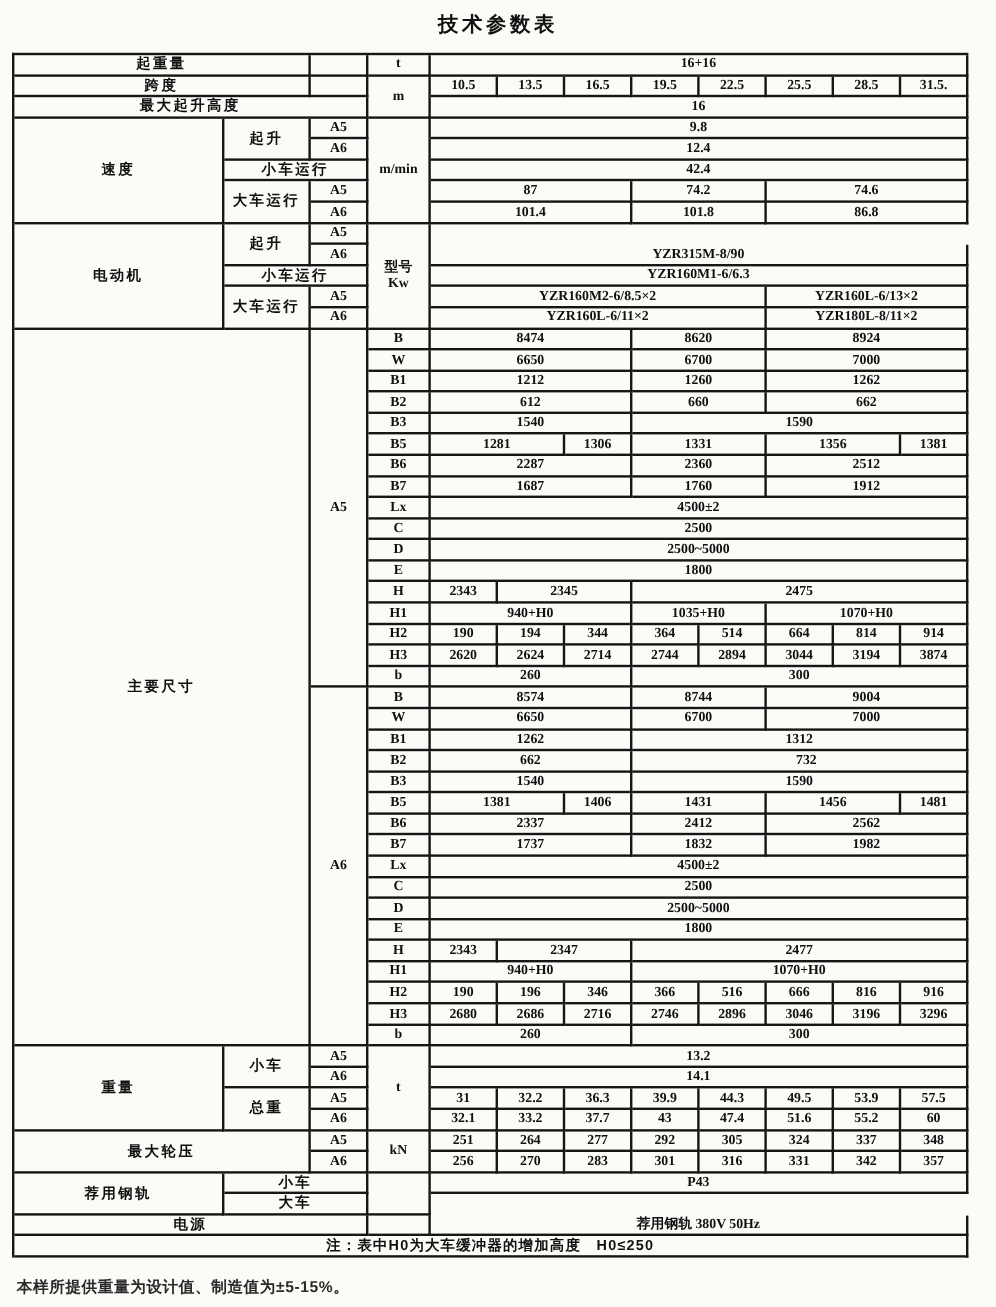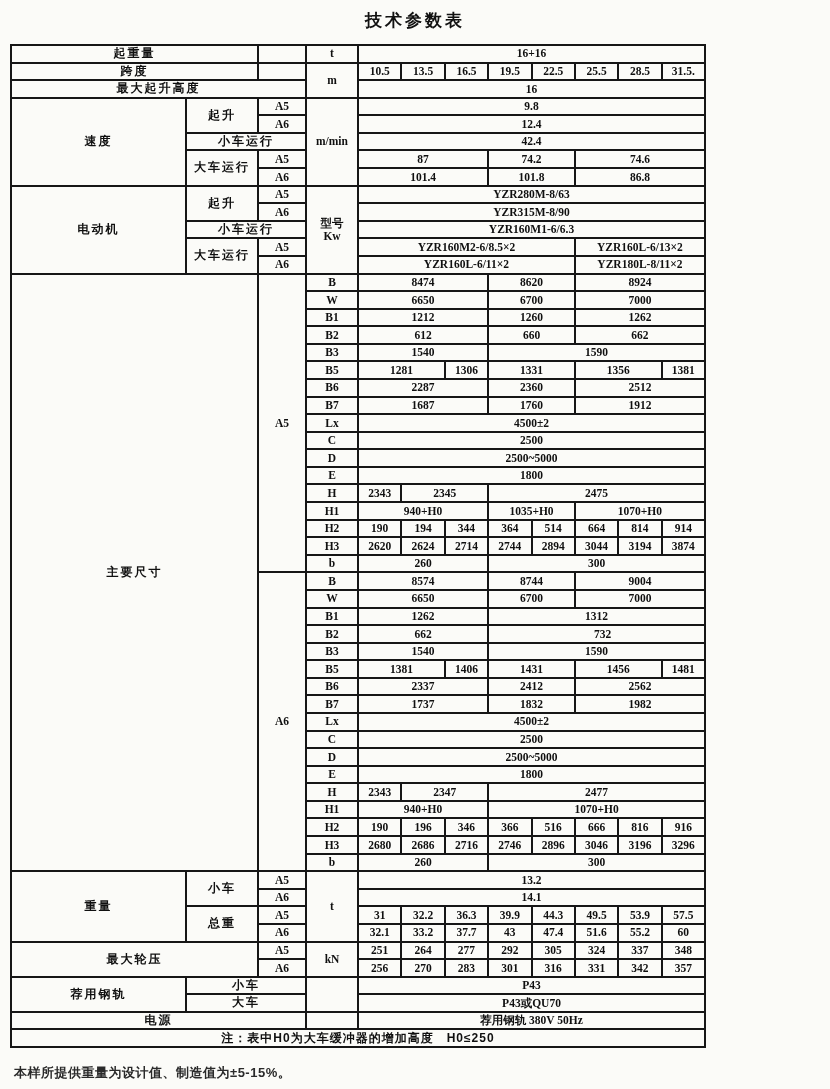--- a/index.html
+++ b/index.html
@@ -9,21 +9,21 @@
     font-family:"Liberation Serif","DejaVu Serif",serif;
   }
   .page { position:relative; width:830px; height:1089px; overflow:hidden; }
   .doc-title {
     position:absolute; top:9px; left:0; width:100%;
     text-align:center; font-size:17px; font-weight:bold; color:#111;
     letter-spacing:3px;
     font-family:"Liberation Sans","DejaVu Sans",sans-serif;
   }
   .param-table {
-    position:absolute; left:10px; top:44px; width:696px; height:1004px;
+    position:absolute; left:10px; top:44px; width:797px; height:1004px;
     display:grid;
     grid-template-columns:175px 72px 48px 52px repeat(8, 1fr);
     grid-template-rows:repeat(57, 1fr);
     border-top:2px solid #161616;
     border-left:2px solid #161616;
     box-sizing:border-box;
   }
   .cell {
     border-right:2px solid #161616;
     border-bottom:2px solid #161616;
@@ -87,21 +87,20 @@
       <div class="cell" style="grid-area: 7 / 10 / span 1 / span 3;">74.6</div>
       <div class="cell" style="grid-area: 8 / 3 / span 1 / span 1;">A6</div>
       <div class="cell" style="grid-area: 8 / 5 / span 1 / span 3;">101.4</div>
       <div class="cell" style="grid-area: 8 / 8 / span 1 / span 2;">101.8</div>
       <div class="cell" style="grid-area: 8 / 10 / span 1 / span 3;">86.8</div>
       <div class="cell cnlab" style="grid-area: 9 / 1 / span 5 / span 1;">电动机</div>
       <div class="cell cnlab" style="grid-area: 9 / 2 / span 2 / span 1;">起升</div>
       <div class="cell" style="grid-area: 9 / 3 / span 1 / span 1;">A5</div>
       <div class="cell" style="grid-area: 9 / 4 / span 5 / span 1;">型号
 Kw</div>
-      <div class="cell" style="grid-area: 9 / 5 / span 1 / span 8;">YZR280M-8/63</div>
       <div class="cell" style="grid-area: 10 / 3 / span 1 / span 1;">A6</div>
       <div class="cell" style="grid-area: 10 / 5 / span 1 / span 8;">YZR315M-8/90</div>
       <div class="cell cnlab" style="grid-area: 11 / 2 / span 1 / span 2;">小车运行</div>
       <div class="cell" style="grid-area: 11 / 5 / span 1 / span 8;">YZR160M1-6/6.3</div>
       <div class="cell cnlab" style="grid-area: 12 / 2 / span 2 / span 1;">大车运行</div>
       <div class="cell" style="grid-area: 12 / 3 / span 1 / span 1;">A5</div>
       <div class="cell" style="grid-area: 12 / 5 / span 1 / span 5;">YZR160M2-6/8.5×2</div>
       <div class="cell" style="grid-area: 12 / 10 / span 1 / span 3;">YZR160L-6/13×2</div>
       <div class="cell" style="grid-area: 13 / 3 / span 1 / span 1;">A6</div>
       <div class="cell" style="grid-area: 13 / 5 / span 1 / span 5;">YZR160L-6/11×2</div>
@@ -290,20 +289,19 @@
       <div class="cell" style="grid-area: 53 / 8 / span 1 / span 1;">301</div>
       <div class="cell" style="grid-area: 53 / 9 / span 1 / span 1;">316</div>
       <div class="cell" style="grid-area: 53 / 10 / span 1 / span 1;">331</div>
       <div class="cell" style="grid-area: 53 / 11 / span 1 / span 1;">342</div>
       <div class="cell" style="grid-area: 53 / 12 / span 1 / span 1;">357</div>
       <div class="cell cnlab" style="grid-area: 54 / 1 / span 2 / span 1;">荐用钢轨</div>
       <div class="cell cnlab" style="grid-area: 54 / 2 / span 1 / span 2;">小车</div>
       <div class="cell" style="grid-area: 54 / 4 / span 2 / span 1;"></div>
       <div class="cell" style="grid-area: 54 / 5 / span 1 / span 8;">P43</div>
       <div class="cell cnlab" style="grid-area: 55 / 2 / span 1 / span 2;">大车</div>
-      <div class="cell" style="grid-area: 55 / 5 / span 1 / span 8;">P43或QU70</div>
       <div class="cell cnlab" style="grid-area: 56 / 1 / span 1 / span 3;">电源</div>
       <div class="cell" style="grid-area: 56 / 4 / span 1 / span 1;"></div>
       <div class="cell" style="grid-area: 56 / 5 / span 1 / span 8;">荐用钢轨 380V 50Hz</div>
       <div class="cell note" style="grid-area: 57 / 1 / span 1 / span 12;">注：表中H0为大车缓冲器的增加高度　H0≤250</div>
     </div>
   <div class="footnote">本样所提供重量为设计值、制造值为±5-15%。</div>
 </div>
 
 </body></html>

